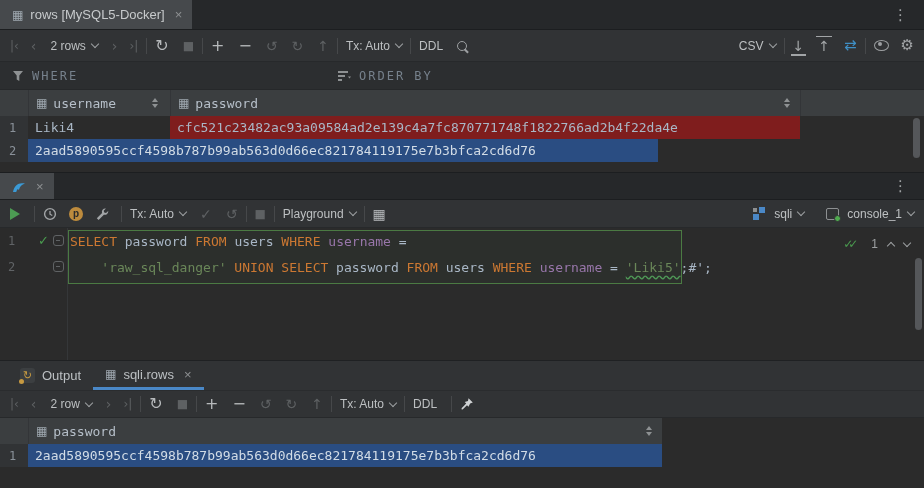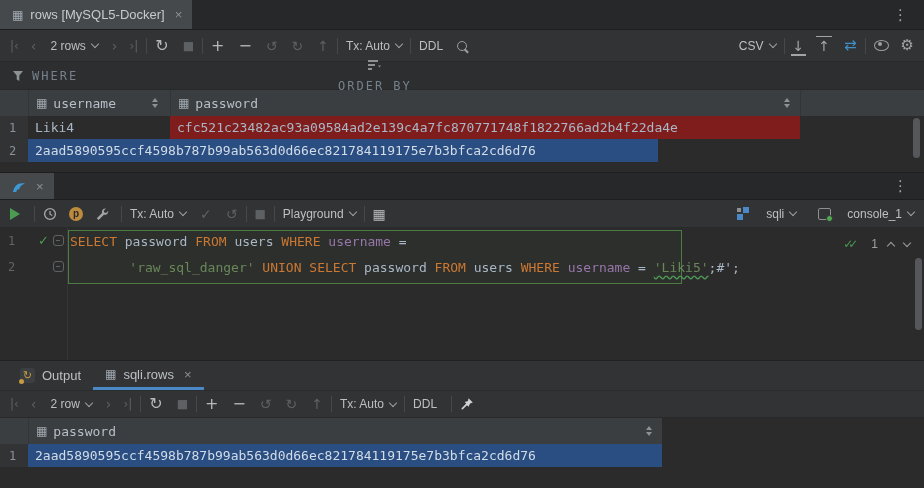--- a/index.html
+++ b/index.html
@@ -21,21 +21,21 @@
   .g{font-family:"DejaVu Sans",sans-serif;font-size:14px;color:#a2a5a7;line-height:1;cursor:pointer;}
   .g.small{font-size:12px;}
   .dim{color:#5e6163;}
   .bright{color:#b6b9bb;}
   .sep{width:1px;height:16px;background:#46484a;margin:0 8px;flex:0 0 auto;}
   .lbl{font-size:12px;color:#bdc0c2;cursor:pointer;}
   .ddbtn{display:flex;align-items:center;gap:6px;cursor:pointer;}
   .chev{display:inline-block;width:5px;height:5px;border-right:1.4px solid #9da0a2;border-bottom:1.4px solid #9da0a2;
         transform:rotate(45deg);margin-top:-3px;}
   .chup{transform:rotate(225deg);margin-top:3px;}
-  .gap8{margin-left:16px;}.gap12{margin-left:12px;}.gap14{margin-left:14px;justify-content:center;}
+  .gap8{margin-left:8px;}.gap12{margin-left:12px;}.gap14{margin-left:14px;justify-content:center;}
   .rgt{margin-left:auto;display:flex;align-items:center;}
 
   
   .mag{width:8px;height:8px;border:1.6px solid #9da0a2;border-radius:50%;position:relative;display:inline-block;cursor:pointer;}
   .mag::after{content:"";position:absolute;width:5px;height:1.6px;background:#9da0a2;transform:rotate(45deg);left:6px;top:8.5px;}
   .eye{width:13px;height:9px;border:1.5px solid #9da0a2;border-radius:50%;position:relative;display:inline-block;cursor:pointer;}
   .eye::after{content:"";position:absolute;left:3.2px;top:1.2px;width:4px;height:4px;border-radius:50%;background:#9da0a2;}
   .dl,.ul{position:relative;display:inline-block;}
   .dl::after{content:"";position:absolute;left:-2px;right:-2px;bottom:-3px;height:1.6px;background:#a2a5a7;}
   .ul::after{content:"";position:absolute;left:-2px;right:-2px;top:-3px;height:1.6px;background:#a2a5a7;}
@@ -143,21 +143,21 @@
       <span class="eye"></span>
       <span class="g gap12" style="font-size:15px;">⚙</span>
     </span>
   </div>
 
   <div class="abs bar filterrow" style="top:62px;height:28px;padding-left:12px;">
     <svg width="12" height="12" viewBox="0 0 12 12">
       <path d="M1 1h10L7.3 5.6V11L4.7 9.4V5.6L1 1z" fill="#8e9193"></path>
     </svg>
     <span class="flabel" style="margin-left:8px;">WHERE</span>
-    <span style="position:absolute;left:338px;display:flex;align-items:center;gap:8px;flex-direction:column;">
+    <span style="position:absolute;left:338px;display:flex;align-items:center;gap:8px;">
       <svg width="13" height="12" viewBox="0 0 13 12">
         <rect x="0" y="1" width="10" height="2" fill="#8e9193"></rect>
         <rect x="0" y="5" width="7" height="2" fill="#8e9193"></rect>
         <rect x="0" y="9" width="4" height="2" fill="#8e9193"></rect>
         <path d="M10 6.5h3l-1.5 2z" fill="#8e9193"></path>
       </svg>
       <span class="flabel">ORDER BY</span>
     </span>
   </div>
 
@@ -252,21 +252,21 @@
     <div class="gutline"></div>
     <div class="stmtbox"></div>
 
     <span class="lnum" style="top:6px;">1</span>
     <span class="lnum" style="top:32px;">2</span>
     <span style="position:absolute;left:38px;top:5px;color:#4a9b4f;font-family:'DejaVu Sans',sans-serif;font-size:13px;font-weight:bold;">✓</span>
     <span class="fold" style="position:absolute;left:53px;top:7px;"></span>
     <span class="fold" style="position:absolute;left:53px;top:33px;"></span>
 
     <div class="codeline" style="top:6px;"><span class="kw">SELECT</span><span> password </span><span class="kw">FROM</span><span> users </span><span class="kw">WHERE</span><span class="colref"> username </span><span>=</span></div>
-    <div class="codeline" style="top:32px;margin-left:28px;"><span>    </span><span class="str">'raw_sql_danger'</span><span class="kw"> UNION SELECT</span><span> password </span><span class="kw">FROM</span><span> users </span><span class="kw">WHERE</span><span class="colref"> username </span><span>= </span><span class="str squig">'Liki5'</span><span>;#';</span></div>
+    <div class="codeline" style="top:32px;"><span>    </span><span class="str">'raw_sql_danger'</span><span class="kw"> UNION SELECT</span><span> password </span><span class="kw">FROM</span><span> users </span><span class="kw">WHERE</span><span class="colref"> username </span><span>= </span><span class="str squig">'Liki5'</span><span>;#';</span></div>
 
     <div style="position:absolute;right:14px;top:9px;display:flex;align-items:center;gap:10px;">
       <span class="dcheck">✓<b>✓</b></span>
       <span style="font-size:12px;color:#9da0a2;">1</span>
       <i class="chev chup"></i>
       <i class="chev" style="margin-top:-2px;"></i>
     </div>
     <div class="thumb" style="right:2px;top:30px;height:72px;"></div>
   </div>
 

